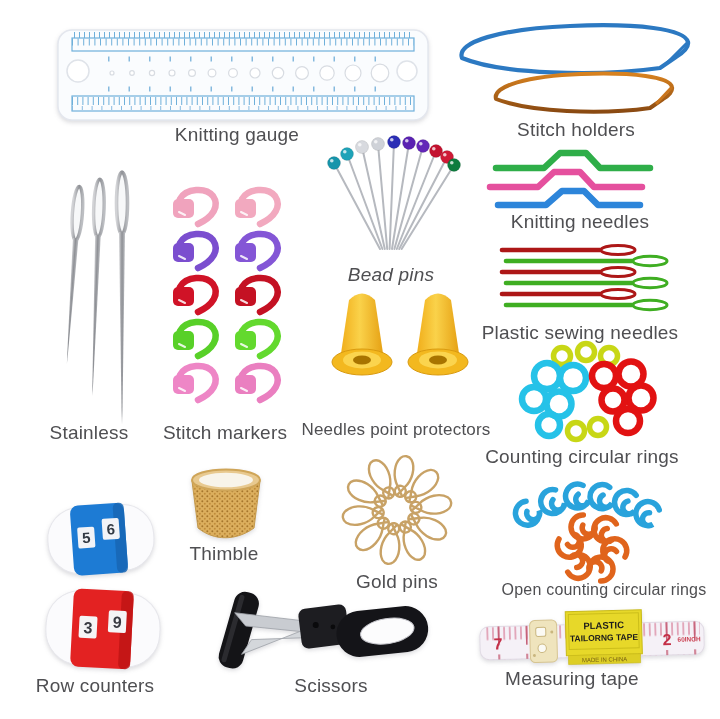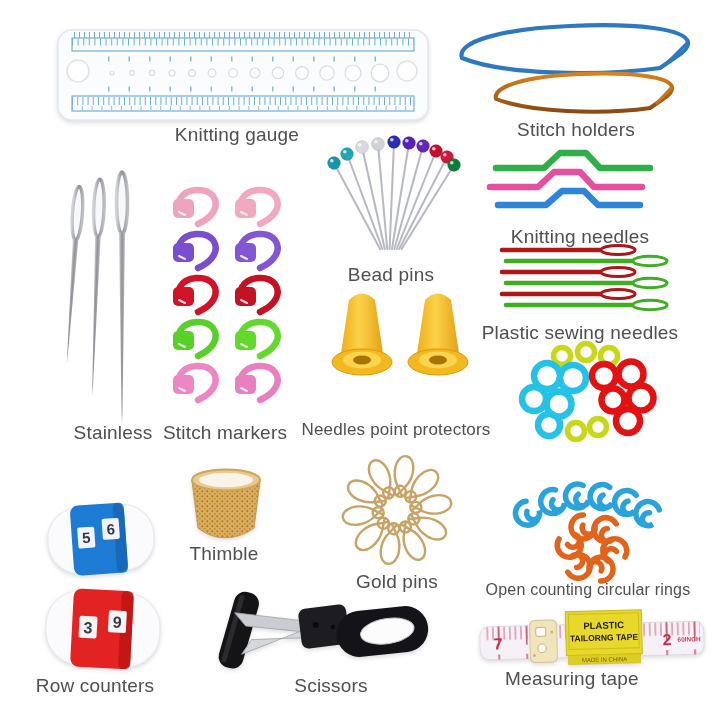--- a/index.html
+++ b/index.html
@@ -110,32 +110,32 @@
         <circle cx="57.8" cy="5.8" r="1.8"></circle>
           <circle cx="73.8" cy="3.8" r="1.8"></circle>
           <circle cx="88.8" cy="4.8" r="1.8"></circle>
         <circle cx="102.8" cy="7.8" r="1.8"></circle>
           <circle cx="115.8" cy="12.8" r="1.8"></circle>
           <circle cx="126.8" cy="18.8" r="1.8"></circle>
         <circle cx="133.8" cy="26.8" r="1.8"></circle>
       </g>
     </svg>
   </div>
-  <div class="label" style="left:391px;top:262px;">Bead pins</div>
+  <div class="label" style="left:391px;top:262px;font-style:italic;">Bead pins</div>
 
   <div class="item" style="left:486px;top:146px;">
     <svg width="180" height="66" viewBox="0 0 180 66">
       <g fill="none" stroke-width="6.5" stroke-linecap="round" stroke-linejoin="round">
         <path d="M 10 22 H 58 L 74 7 H 100 L 114 22 H 164" stroke="#2fae49"></path>
         <path d="M 4 41 H 52 L 68 26 H 94 L 108 41 H 156" stroke="#e5509e"></path>
         <path d="M 12 59 H 60 L 76 45 H 98 L 112 59 H 154" stroke="#2d85da"></path>
       </g>
     </svg>
   </div>
-  <div class="label" style="left:580px;top:224px;">Knitting needles</div>
+  <div class="label" style="left:580px;top:209px;">Knitting needles</div>
 
   <div class="item" style="left:496px;top:242px;">
     <svg width="180" height="76" viewBox="0 0 180 76">
       <g stroke-linecap="round">
         <line x1="6" y1="8" x2="104" y2="8" stroke="#ad1717" stroke-width="4.6"></line>
         <ellipse cx="122" cy="8" rx="17" ry="4.6" fill="#fff" stroke="#ad1717" stroke-width="3"></ellipse>
         <line x1="10" y1="19" x2="136" y2="19" stroke="#3fae22" stroke-width="4.6"></line>
         <ellipse cx="154" cy="19" rx="17" ry="4.8" fill="#fff" stroke="#3fae22" stroke-width="3"></ellipse>
         <line x1="6" y1="30" x2="104" y2="30" stroke="#ad1717" stroke-width="4.6"></line>
         <ellipse cx="122" cy="30" rx="17" ry="4.6" fill="#fff" stroke="#ad1717" stroke-width="3"></ellipse>
@@ -166,21 +166,21 @@
       <g transform="rotate(2 52 180)">
         <ellipse cx="52" cy="40" rx="5.2" ry="29" fill="#f7f8f9" stroke="url(#met)" stroke-width="3.4"></ellipse>
         <polygon points="49.2,67 54.8,67 52.4,216 52,228 51.6,216" fill="url(#met)"></polygon>
       </g>
       <g>
         <ellipse cx="80" cy="35" rx="5.5" ry="31" fill="#f7f8f9" stroke="url(#met)" stroke-width="3.6"></ellipse>
         <polygon points="77,64 83,64 80.5,242 80,256 79.5,242" fill="url(#met)"></polygon>
       </g>
     </svg>
   </div>
-  <div class="label" style="left:89px;top:420px;margin-left:24px;">
+  <div class="label" style="left:89px;top:420px;">
     <div>Stainless</div>
   </div>
 
   <div class="item" style="left:168px;top:184px;">
     <svg width="122" height="226" viewBox="0 0 122 226">
       <defs>
         <g id="smk">
           <path d="M 10 13 C 16 2 36 1 43 10 C 50 20 43 31 28 38" stroke="currentColor" stroke-width="6.5" fill="none" stroke-linecap="round"></path>
           <rect x="3" y="13" width="21" height="19" rx="5" fill="currentColor"></rect>
           <path d="M 9 26 L 15 29" stroke="#ffffff" stroke-width="2" stroke-linecap="round" opacity=".85"></path>
@@ -239,20 +239,21 @@
       </g>
       <g fill="none" stroke="#e21212" stroke-width="6.5">
         <circle cx="92" cy="38" r="12"></circle>
           <circle cx="119" cy="36" r="12.5"></circle>
           <circle cx="129" cy="60" r="12.5"></circle>
         <circle cx="101" cy="62" r="11.5"></circle>
           <circle cx="116" cy="83" r="12"></circle>
       </g>
     </svg>
   </div>
+  <div class="label" style="left:582px;top:444px;">Counting circular rings</div>
 
   <div class="item" style="left:186px;top:460px;">
     <svg width="80" height="92" viewBox="0 0 80 92" class="soft">
       <defs>
         <pattern id="knurl" width="5" height="5" patternUnits="userSpaceOnUse">
           <rect width="5" height="5" fill="#dcaf5e"></rect>
           <circle cx="1.3" cy="1.3" r="1" fill="#a5762c"></circle>
           <circle cx="3.8" cy="3.8" r="1" fill="#c08c3a"></circle>
         </pattern>
       </defs>
@@ -301,21 +302,21 @@
       <g style="color:#e0641c">
         <use href="#oring" transform="translate(99,52) rotate(90 18 18)"></use>
         <use href="#oring" transform="translate(89,69.3) rotate(150 18 18)"></use>
         <use href="#oring" transform="translate(69,69.3) rotate(210 18 18)"></use>
         <use href="#oring" transform="translate(59,52) rotate(270 18 18)"></use>
         <use href="#oring" transform="translate(69,34.7) rotate(330 18 18)"></use>
         <use href="#oring" transform="translate(89,34.7) rotate(30 18 18)"></use>
       </g>
     </svg>
   </div>
-  <div class="label xsmall" style="left:588px;top:579px;">Open counting circular rings</div>
+  <div class="label xsmall" style="left:604px;top:579px;">Open counting circular rings</div>
 
   <div class="item" style="left:36px;top:496px;">
     <svg width="135" height="185" viewBox="0 0 135 185" class="soft">
 
       <g transform="rotate(-4 66 44)">
         <rect x="12" y="10" width="106" height="66" rx="31" fill="#fbfbfd" stroke="#e7e7ec"></rect>
         <rect x="36" y="8" width="54" height="70" rx="8" fill="#1d7bd4"></rect>
         <rect x="79" y="8" width="11" height="70" rx="5" fill="#1766b4" opacity=".85"></rect>
         <rect x="42" y="30" width="17" height="21" rx="2" fill="#f2f3f7"></rect>
         <rect x="67" y="23" width="17" height="21" rx="2" fill="#f2f3f7"></rect>

